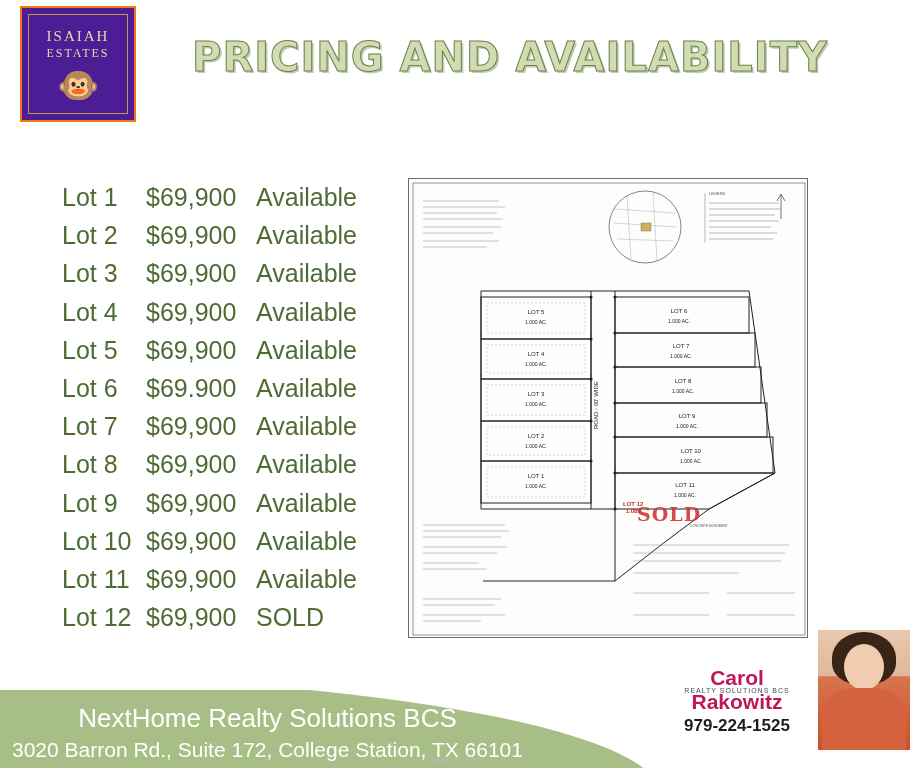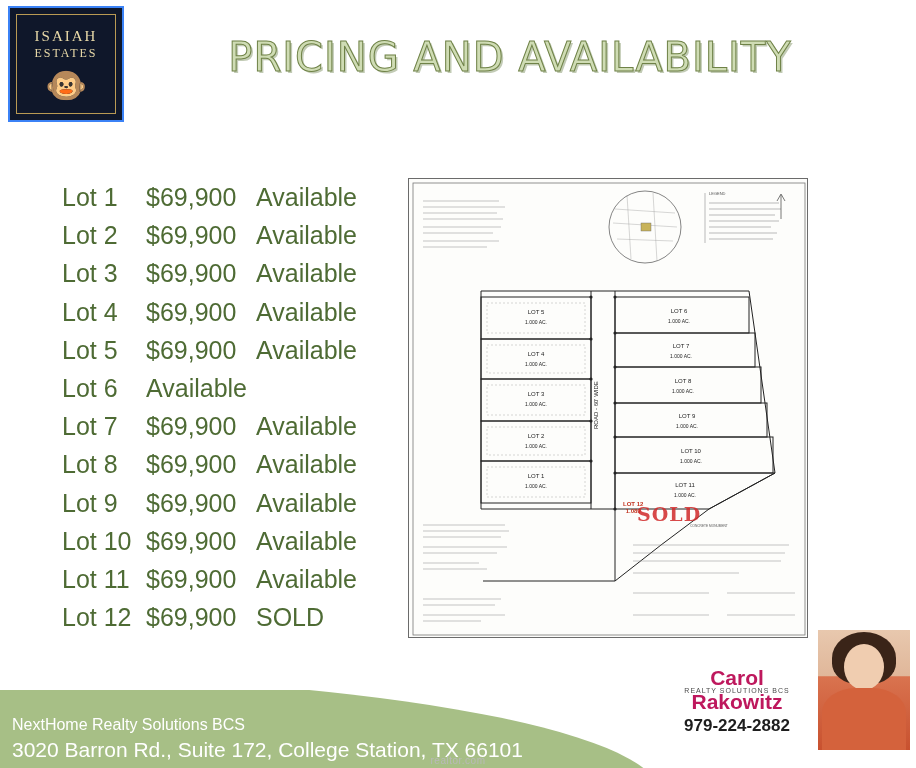--- a/index.html
+++ b/index.html
@@ -11,26 +11,26 @@
     height: 768px;
     background: #ffffff;
     font-family: "Liberation Sans", sans-serif;
     overflow: hidden;
     position: relative;
   }
 
   
   .logo-box {
     position: absolute;
-    left: 8px;
+    left: 20px;
     top: 6px;
     width: 116px;
     height: 116px;
-    background: #0f172a;
-    border: 2px solid #3b82f6;
+    background: #4c1d95;
+    border: 2px solid #f97316;
     box-sizing: border-box;
   }
   .logo-inner {
     position: absolute;
     left: 6px; top: 6px; right: 6px; bottom: 6px;
     border: 1px solid #b99a54;
   }
   .logo-text {
     position: absolute;
     top: 20px;
@@ -57,21 +57,21 @@
   }
 
   
   .title {
     position: absolute;
     left: 130px;
     top: 34px;
     width: 760px;
     text-align: center;
     font-family: "DejaVu Sans", sans-serif;
-    font-weight: normal;
+    font-weight: bold;
     font-size: 40px;
     letter-spacing: 1px;
     color: #cfdcb4;
     -webkit-text-stroke: 1px #6f8247;
     text-shadow: 2px 2px 0 rgba(120,140,90,0.45);
   }
 
   
   .lot-list {
     position: absolute;
@@ -167,21 +167,21 @@
     background: #a7bf86;
     border-radius: 0 100% 0 0;
   }
   .footer-text {
     position: absolute;
     left: 12px;
     bottom: 6px;
     color: #ffffff;
     font-family: "Liberation Sans", sans-serif;
   }
-  .footer-line1 { font-size: 16px; margin-bottom: 4px; }
+  .footer-line1 { font-size: 26px; margin-bottom: 4px; text-align: center; }
   .footer-line2 { font-size: 21px; }
 
   .watermark {
     position: absolute;
     left: 50%;
     transform: translateX(-50%);
     bottom: 2px;
     font-size: 10px;
     color: #b9b9b9;
     letter-spacing: 0.5px;
@@ -302,20 +302,21 @@
     <span class="lot-price">$69,900</span>
     <span class="lot-status">Available</span>
   </div>
   <div class="lot-row">
     <span class="lot-label">Lot 5</span>
     <span class="lot-price">$69,900</span>
     <span class="lot-status">Available</span>
   </div>
   <div class="lot-row">
     <span class="lot-label">Lot 6</span>
+    <span class="lot-price">$69.900</span>
     <span class="lot-status">Available</span>
   </div>
   <div class="lot-row">
     <span class="lot-label">Lot 7</span>
     <span class="lot-price">$69,900</span>
     <span class="lot-status">Available</span>
   </div>
   <div class="lot-row">
     <span class="lot-label">Lot 8</span>
     <span class="lot-price">$69,900</span>
@@ -510,14 +511,14 @@
 <div class="agent">
   <div class="agent-photo">
     <div class="agent-hair"></div>
     <div class="agent-face"></div>
     <div class="agent-body"></div>
   </div>
   <div class="nexthome">
     <div class="nexthome-sub">REALTY SOLUTIONS BCS</div>
   </div>
   <div class="agent-name">Carol Rakowitz</div>
-  <div class="agent-phone">979-224-2882</div>
+  <div class="agent-phone">979-224-1525</div>
 </div>
 
 </body></html>

